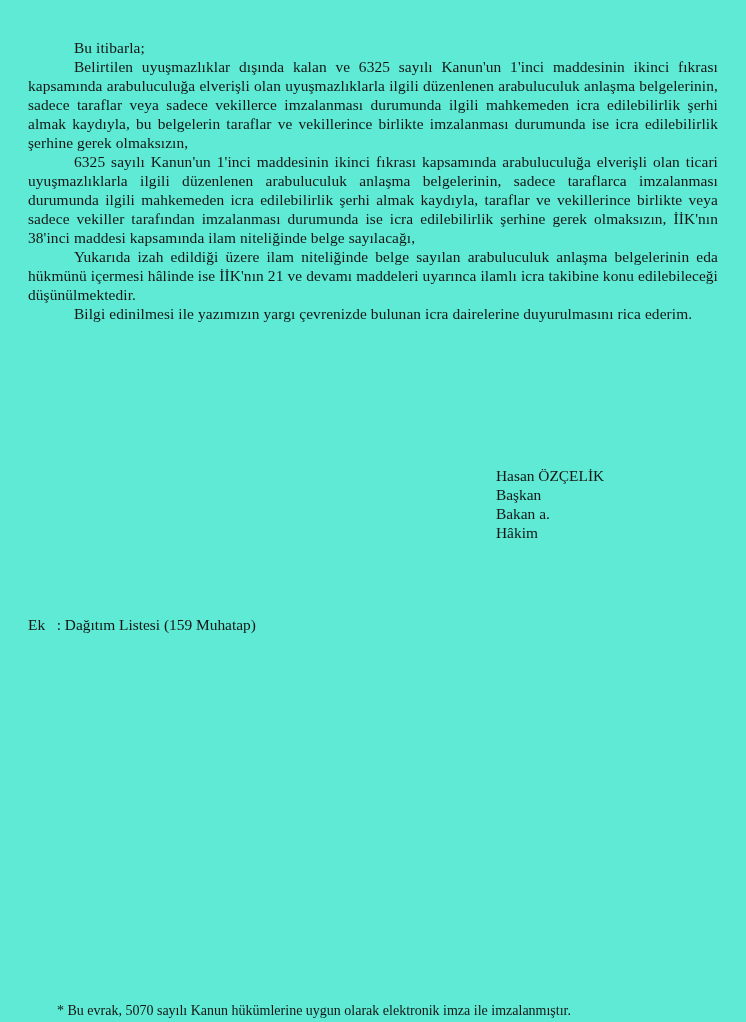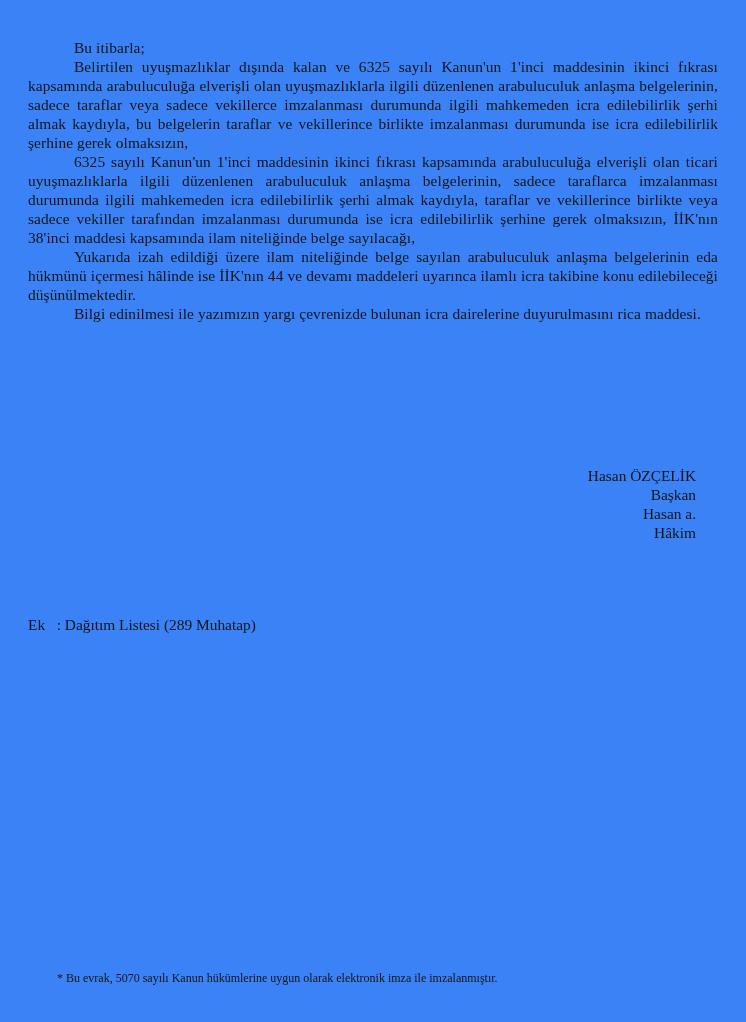--- a/index.html
+++ b/index.html
@@ -4,21 +4,21 @@
 <style>
   html, body {
     margin: 0;
     padding: 0;
     background: #e8e8e8;
   }
   .page {
     position: relative;
     width: 746px;
     height: 1022px;
-    background: #3b82f6;
+    background: #5eead4;
     font-family: "Liberation Serif", "DejaVu Serif", serif;
     color: #141414;
     overflow: hidden;
     box-sizing: border-box;
   }
   .body-text {
     position: absolute;
     left: 28px;
     top: 38px;
     width: 690px;
@@ -29,57 +29,57 @@
     line-height: 19px;
     text-align: justify;
     text-indent: 46px;
     letter-spacing: 0.1px;
   }
   .signature-block {
     position: absolute;
     left: 496px;
     top: 466px;
     width: 200px;
-    text-align: right;
+    text-align: left;
     font-size: 15.4px;
     line-height: 19px;
   }
   .attachment-line {
     position: absolute;
     left: 28px;
     top: 615px;
     font-size: 15.4px;
     line-height: 19px;
     white-space: pre-wrap;
   }
   .footer-note {
     position: absolute;
     left: 57px;
-    top: 971px;
-    font-size: 12px;
+    top: 1004px;
+    font-size: 14px;
     line-height: 14px;
   }
 </style>
 </head>
 <body>
 
 <div class="page">
 
   <div class="body-text">
     <p>Bu itibarla;</p>
     <p>Belirtilen uyuşmazlıklar dışında kalan ve 6325 sayılı Kanun'un 1'inci maddesinin ikinci fıkrası kapsamında arabuluculuğa elverişli olan uyuşmazlıklarla ilgili düzenlenen arabuluculuk anlaşma belgelerinin, sadece taraflar veya sadece vekillerce imzalanması durumunda ilgili mahkemeden icra edilebilirlik şerhi almak kaydıyla, bu belgelerin taraflar ve vekillerince birlikte imzalanması durumunda ise icra edilebilirlik şerhine gerek olmaksızın,</p>
     <p>6325 sayılı Kanun'un 1'inci maddesinin ikinci fıkrası kapsamında arabuluculuğa elverişli olan ticari uyuşmazlıklarla ilgili düzenlenen arabuluculuk anlaşma belgelerinin, sadece taraflarca imzalanması durumunda ilgili mahkemeden icra edilebilirlik şerhi almak kaydıyla, taraflar ve vekillerince birlikte veya sadece vekiller tarafından imzalanması durumunda ise icra edilebilirlik şerhine gerek olmaksızın, İİK'nın 38'inci maddesi kapsamında ilam niteliğinde belge sayılacağı,</p>
-    <p>Yukarıda izah edildiği üzere ilam niteliğinde belge sayılan arabuluculuk anlaşma belgelerinin eda hükmünü içermesi hâlinde ise İİK'nın 44 ve devamı maddeleri uyarınca ilamlı icra takibine konu edilebileceği düşünülmektedir.</p>
-    <p>Bilgi edinilmesi ile yazımızın yargı çevrenizde bulunan icra dairelerine duyurulmasını rica maddesi.</p>
+    <p>Yukarıda izah edildiği üzere ilam niteliğinde belge sayılan arabuluculuk anlaşma belgelerinin eda hükmünü içermesi hâlinde ise İİK'nın 21 ve devamı maddeleri uyarınca ilamlı icra takibine konu edilebileceği düşünülmektedir.</p>
+    <p>Bilgi edinilmesi ile yazımızın yargı çevrenizde bulunan icra dairelerine duyurulmasını rica ederim.</p>
   </div>
 
   <div class="signature-block">
     <div>Hasan ÖZÇELİK</div>
     <div>Başkan</div>
-    <div>Hasan a.</div>
+    <div>Bakan a.</div>
     <div>Hâkim</div>
   </div>
 
-  <div class="attachment-line">Ek   : Dağıtım Listesi (289 Muhatap)</div>
+  <div class="attachment-line">Ek   : Dağıtım Listesi (159 Muhatap)</div>
 
   <div class="footer-note">* Bu evrak, 5070 sayılı Kanun hükümlerine uygun olarak elektronik imza ile imzalanmıştır.</div>
 
 </div>
 
 </body></html>

